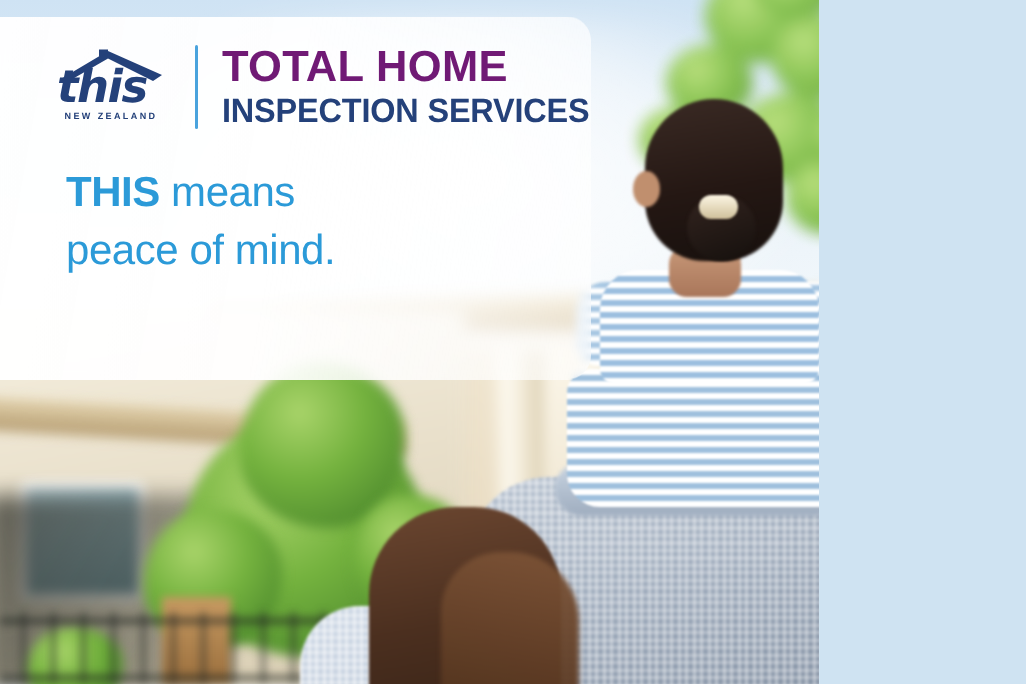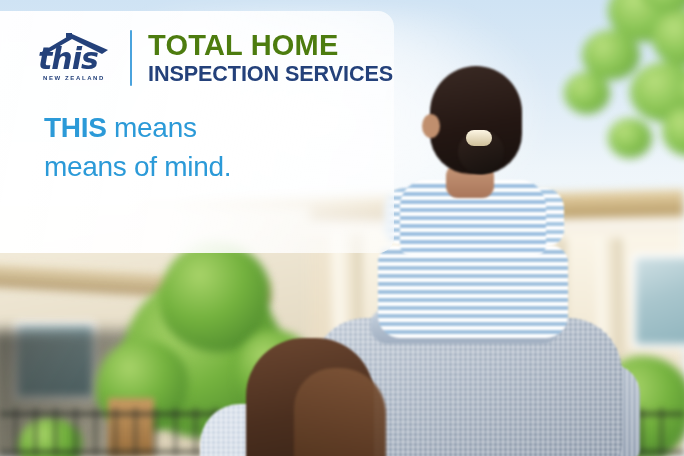--- a/index.html
+++ b/index.html
@@ -3,21 +3,21 @@
 <meta charset="utf-8">
 <style>
   html,body{margin:0;padding:0;}
   body{
     width:684px;height:456px;overflow:hidden;
     font-family:"Liberation Sans","DejaVu Sans",sans-serif;
     background:#cfe3f2;
   }
 
   #banner{
-    position:relative;width:684px;height:456px;overflow:hidden;
+    position:relative;width:546px;height:456px;overflow:hidden;
     background:#e8f1f8;
   }
 
   
   .photo{position:absolute;inset:0;overflow:hidden;}
 
   
   .sky{
     position:absolute;left:0;top:0;width:684px;height:270px;
     background:linear-gradient(180deg,#cfe3f4 0%,#dceaf6 30%,#eef5fa 62%,#f7fbfd 100%);
@@ -221,21 +221,21 @@
     font-weight:bold;font-style:italic;font-size:30px;line-height:30px;
     color:#24417a;letter-spacing:-1px;
   }
   .logo-sub{
     position:absolute;left:0;top:45px;width:76px;text-align:center;
     font-size:6px;font-weight:bold;letter-spacing:1.6px;color:#24417a;
   }
   .logo-divider{width:2px;height:56px;background:#4aa3dd;margin:0 16px 0 18px;border-radius:1px;}
   .brand{line-height:1;}
   .brand-l1{
-    font-size:29px;font-weight:bold;color:#4d7c0f;letter-spacing:.2px;
+    font-size:29px;font-weight:bold;color:#701a75;letter-spacing:.2px;
     font-family:"Liberation Sans",sans-serif;
   }
   .brand-l2{
     font-size:22.5px;font-weight:bold;color:#24417a;letter-spacing:-.1px;margin-top:3px;
     transform:scaleX(.96);transform-origin:left center;
     font-family:"Liberation Sans",sans-serif;
   }
 
   
   .headline{
@@ -374,19 +374,19 @@
     <div class="brand">
       <div class="brand-l1">TOTAL HOME</div>
       <div class="brand-l2">INSPECTION SERVICES</div>
     </div>
   </div>
 
   <div class="headline">
     <div>
       <b>THIS</b><span> means</span>
     </div>
-    <div>means of mind.</div>
+    <div>peace of mind.</div>
   </div>
 
   <div class="body-copy">
   </div>
 
 </div>
 
 </body></html>

